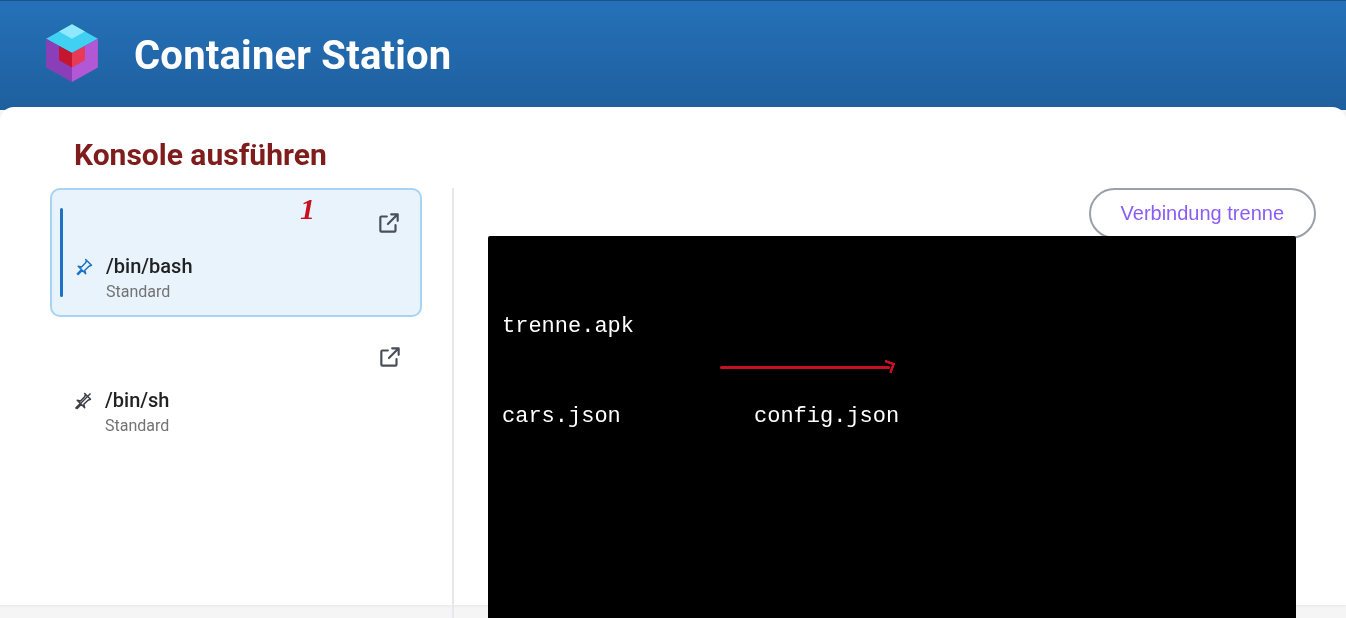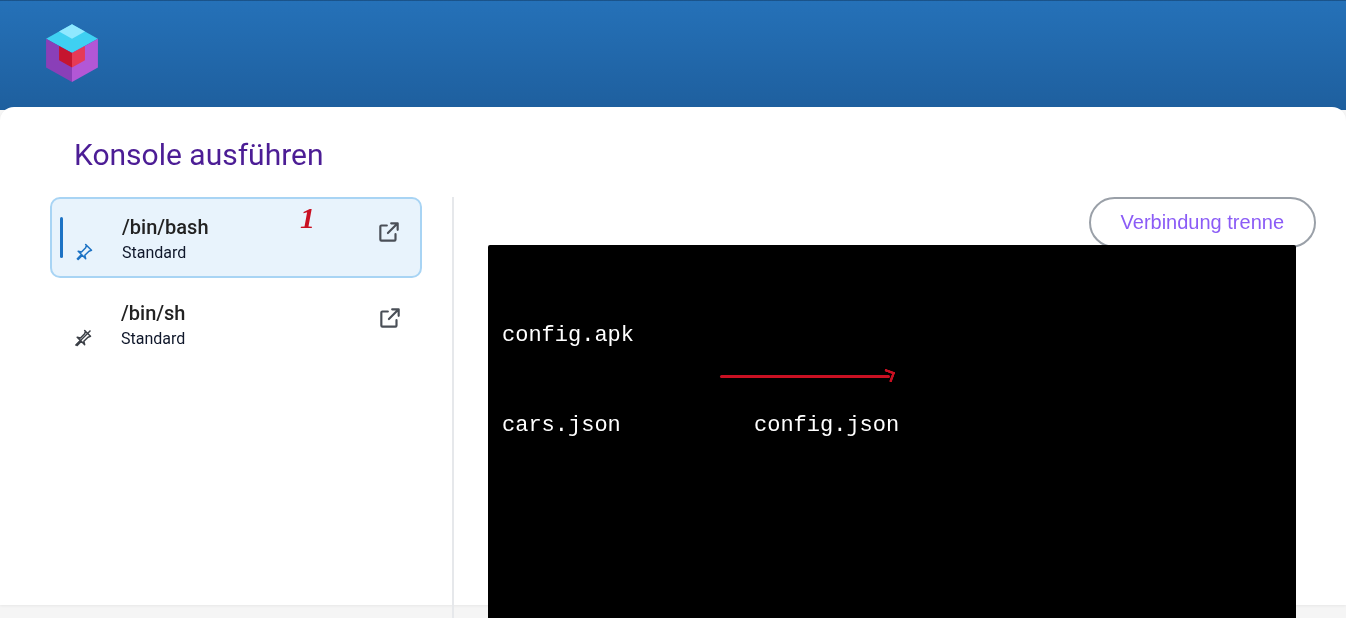--- a/index.html
+++ b/index.html
@@ -38,23 +38,23 @@
       margin: 0;
       border-radius: 14px 14px 0 0;
       padding: 30px 50px 0 50px;
       height: calc(100% - 120px);
       position: relative;
       box-shadow: 0 1px 3px rgba(0,0,0,0.06);
       top: -3px;
     }
     .page-title {
       font-size: 30px;
-      font-weight: 400;
-      color: #4c1d95;
-      margin-bottom: 25px;
+      font-weight: 700;
+      color: #7f1d1d;
+      margin-bottom: 16px;
       margin-left: 24px;
     }
     .body-row {
       display: flex;
       gap: 4px;
       align-items: stretch;
       height: 100%;
     }
     .sidebar {
       width: 404px;
@@ -83,37 +83,38 @@
       position: absolute;
       left: 8px;
       top: 18px;
       bottom: 18px;
       width: 3px;
       background: #1c72c4;
       border-radius: 2px;
     }
     .shell-left {
       display: flex;
-      gap: 28px;
-      align-items: flex-end;
+      gap: 12px;
+      align-items: flex-start;
+      margin-top: 48px;
     }
     .pin-icon {
       margin-top: 3px;
       width: 20px;
       height: 20px;
       display:flex;align-items:center;justify-content:center;
     }
     .shell-text .path {
       font-size: 20px;
       color: #222;
       font-weight: 500;
     }
     .shell-text .sub {
       font-size: 16px;
-      color: #0f172a;
+      color: #737373;
       margin-top: 4px;
     }
     .open-ext {
       width: 26px;
       height: 26px;
       margin-top: 4px;
       color: #4a4f57;
     }
     .main {
       flex: 1;
@@ -180,20 +181,21 @@
     <svg viewBox="0 0 100 100">
 
       <polygon points="50,6 86,26 50,46 14,26" fill="#3fd0f2"></polygon>
       <polygon points="50,6 68,16 50,26 32,16" fill="#8fe8ff"></polygon>
       <polygon points="14,26 50,46 50,86 14,66" fill="#8a3fb8"></polygon>
       <polygon points="86,26 50,46 50,86 86,66" fill="#b257d6"></polygon>
       <polygon points="32,36 50,46 50,66 32,56" fill="#c5152f"></polygon>
       <polygon points="68,36 50,46 50,66 68,56" fill="#e63a56"></polygon>
     </svg>
   </div>
+  <div class="header-title">Container Station</div>
 </div>
 
 <div class="panel">
   <div class="page-title">Konsole ausführen</div>
 
   <div class="body-row">
     <div class="sidebar">
 
       <div class="shell-item active" style="position:relative;">
         <div class="shell-left">
@@ -234,21 +236,21 @@
           </svg>
         </span>
       </div>
 
     </div>
 
     <div class="main">
       <button class="disconnect-btn">Verbindung trenne</button>
 
       <div class="terminal">
-        <div class="row"><span class="c3">config.apk</span></div>
+        <div class="row"><span class="c3">trenne.apk</span></div>
         <div class="row"><span class="c1">cars.json</span><span class="c2">config.json</span><span class="c3"></span></div>
         
         
 
         <span class="annot" style="left:462px; top:-26px;">2</span>
         <span class="underline-red" style="left:232px; top:130px; width:170px;"></span>
       </div>
     </div>
   </div>
 </div>

